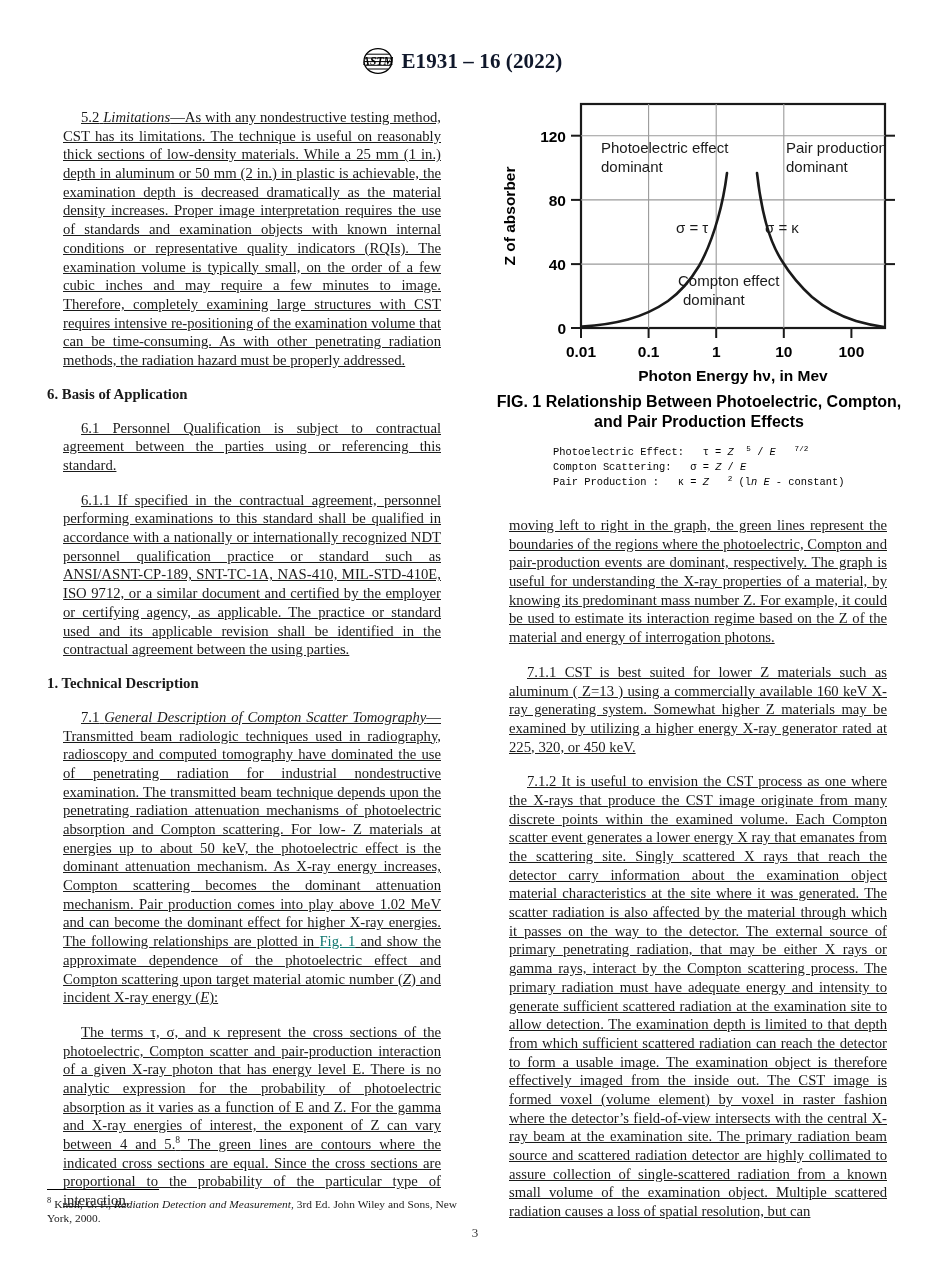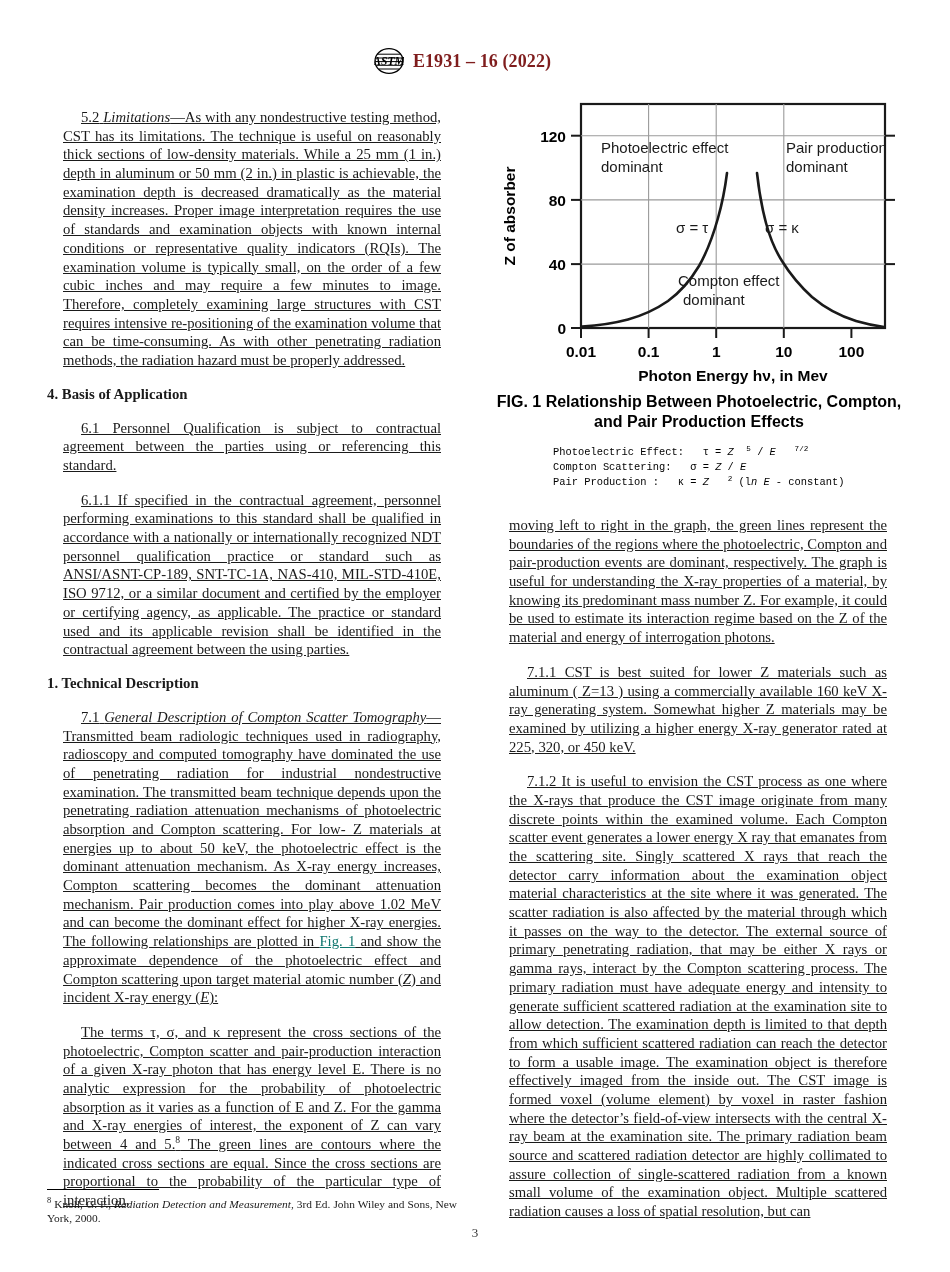--- a/index.html
+++ b/index.html
@@ -30,23 +30,23 @@
     align-items: center;
     justify-content: center;
     gap: 9px;
   }
   #astm-logo {
     display: block;
   }
   #standard-designation {
     font-family: "Liberation Serif", serif;
     font-weight: bold;
-    font-size: 18px;
+    font-size: 21px;
     letter-spacing: 0.1px;
-    color: #7f1d1d;
+    color: #0f172a;
     white-space: nowrap;
   }
 
   
   #columns {
     position: absolute;
     top: 92px;
     left: 47px;
     width: 856px;
     height: 1110px;
@@ -175,21 +175,21 @@
     <span id="standard-designation">E1931 – 16 (2022)</span>
   </div>
 </div>
 
 <div id="columns">
 
   <div class="column" id="left-column">
 
     <p class="body-text indent"><span>5.2</span> <span class="it">Limitations</span><span>—As with any nondestructive testing method, CST has its limitations. The technique is useful on reasonably thick sections of low-density materials. While a 25 mm (1 in.) depth in aluminum or 50 mm (2 in.) in plastic is achievable, the examination depth is decreased dramatically as the material density increases. Proper image interpretation requires the use of standards and examination objects with known internal conditions or representative quality indicators (RQIs). The examination volume is typically small, on the order of a few cubic inches and may require a few minutes to image. Therefore, completely examining large structures with CST requires intensive re-positioning of the examination volume that can be time-consuming. As with other penetrating radiation methods, the radiation hazard must be properly addressed.</span></p>
 
-    <h3 class="section-head">4.  Basis of Application</h3>
+    <h3 class="section-head">6.  Basis of Application</h3>
 
     <p class="body-text indent">6.1 Personnel Qualification is subject to contractual agreement between the parties using or referencing this standard.</p>
 
     <p class="body-text indent">6.1.1 If specified in the contractual agreement, personnel performing examinations to this standard shall be qualified in accordance with a nationally or internationally recognized NDT personnel qualification practice or standard such as ANSI/ASNT-CP-189, SNT-TC-1A, NAS-410, MIL-STD-410E, ISO 9712, or a similar document and certified by the employer or certifying agency, as applicable. The practice or standard used and its applicable revision shall be identified in the contractual agreement between the using parties.</p>
 
     <h3 class="section-head">1.  Technical Description</h3>
 
     <p class="body-text indent"><span>7.1</span> <span class="it">General Description of Compton Scatter Tomography</span><span>—Transmitted beam radiologic techniques used in radiography, radioscopy and computed tomography have dominated the use of penetrating radiation for industrial nondestructive examination. The transmitted beam technique depends upon the penetrating radiation attenuation mechanisms of photoelectric absorption and Compton scattering. For low- Z materials at energies up to about 50 keV, the photoelectric effect is the dominant attenuation mechanism. As X-ray energy increases, Compton scattering becomes the dominant attenuation mechanism. Pair production comes into play above 1.02 MeV and can become the dominant effect for higher X-ray energies. The following relationships are plotted in </span><a class="figref" href="#figure-block">Fig. 1</a><span> and show the approximate dependence of the photoelectric effect and Compton scattering upon target material atomic number (</span><span class="it">Z</span><span>) and incident X-ray energy (</span><span class="it">E</span><span>):</span></p>
 
     <p class="body-text indent"><span>The terms τ, σ, and κ represent the cross sections of the photoelectric, Compton scatter and pair-production interaction of a given X-ray photon that has energy level E. There is no analytic expression for the probability of photoelectric absorption as it varies as a function of E and Z. For the gamma and X-ray energies of interest, the exponent of Z can vary between 4 and 5.</span><sup class="fn">8</sup><span> The green lines are contours where the indicated cross sections are equal.  Since the cross sections are proportional to the probability of the particular type of interaction,</span></p>

